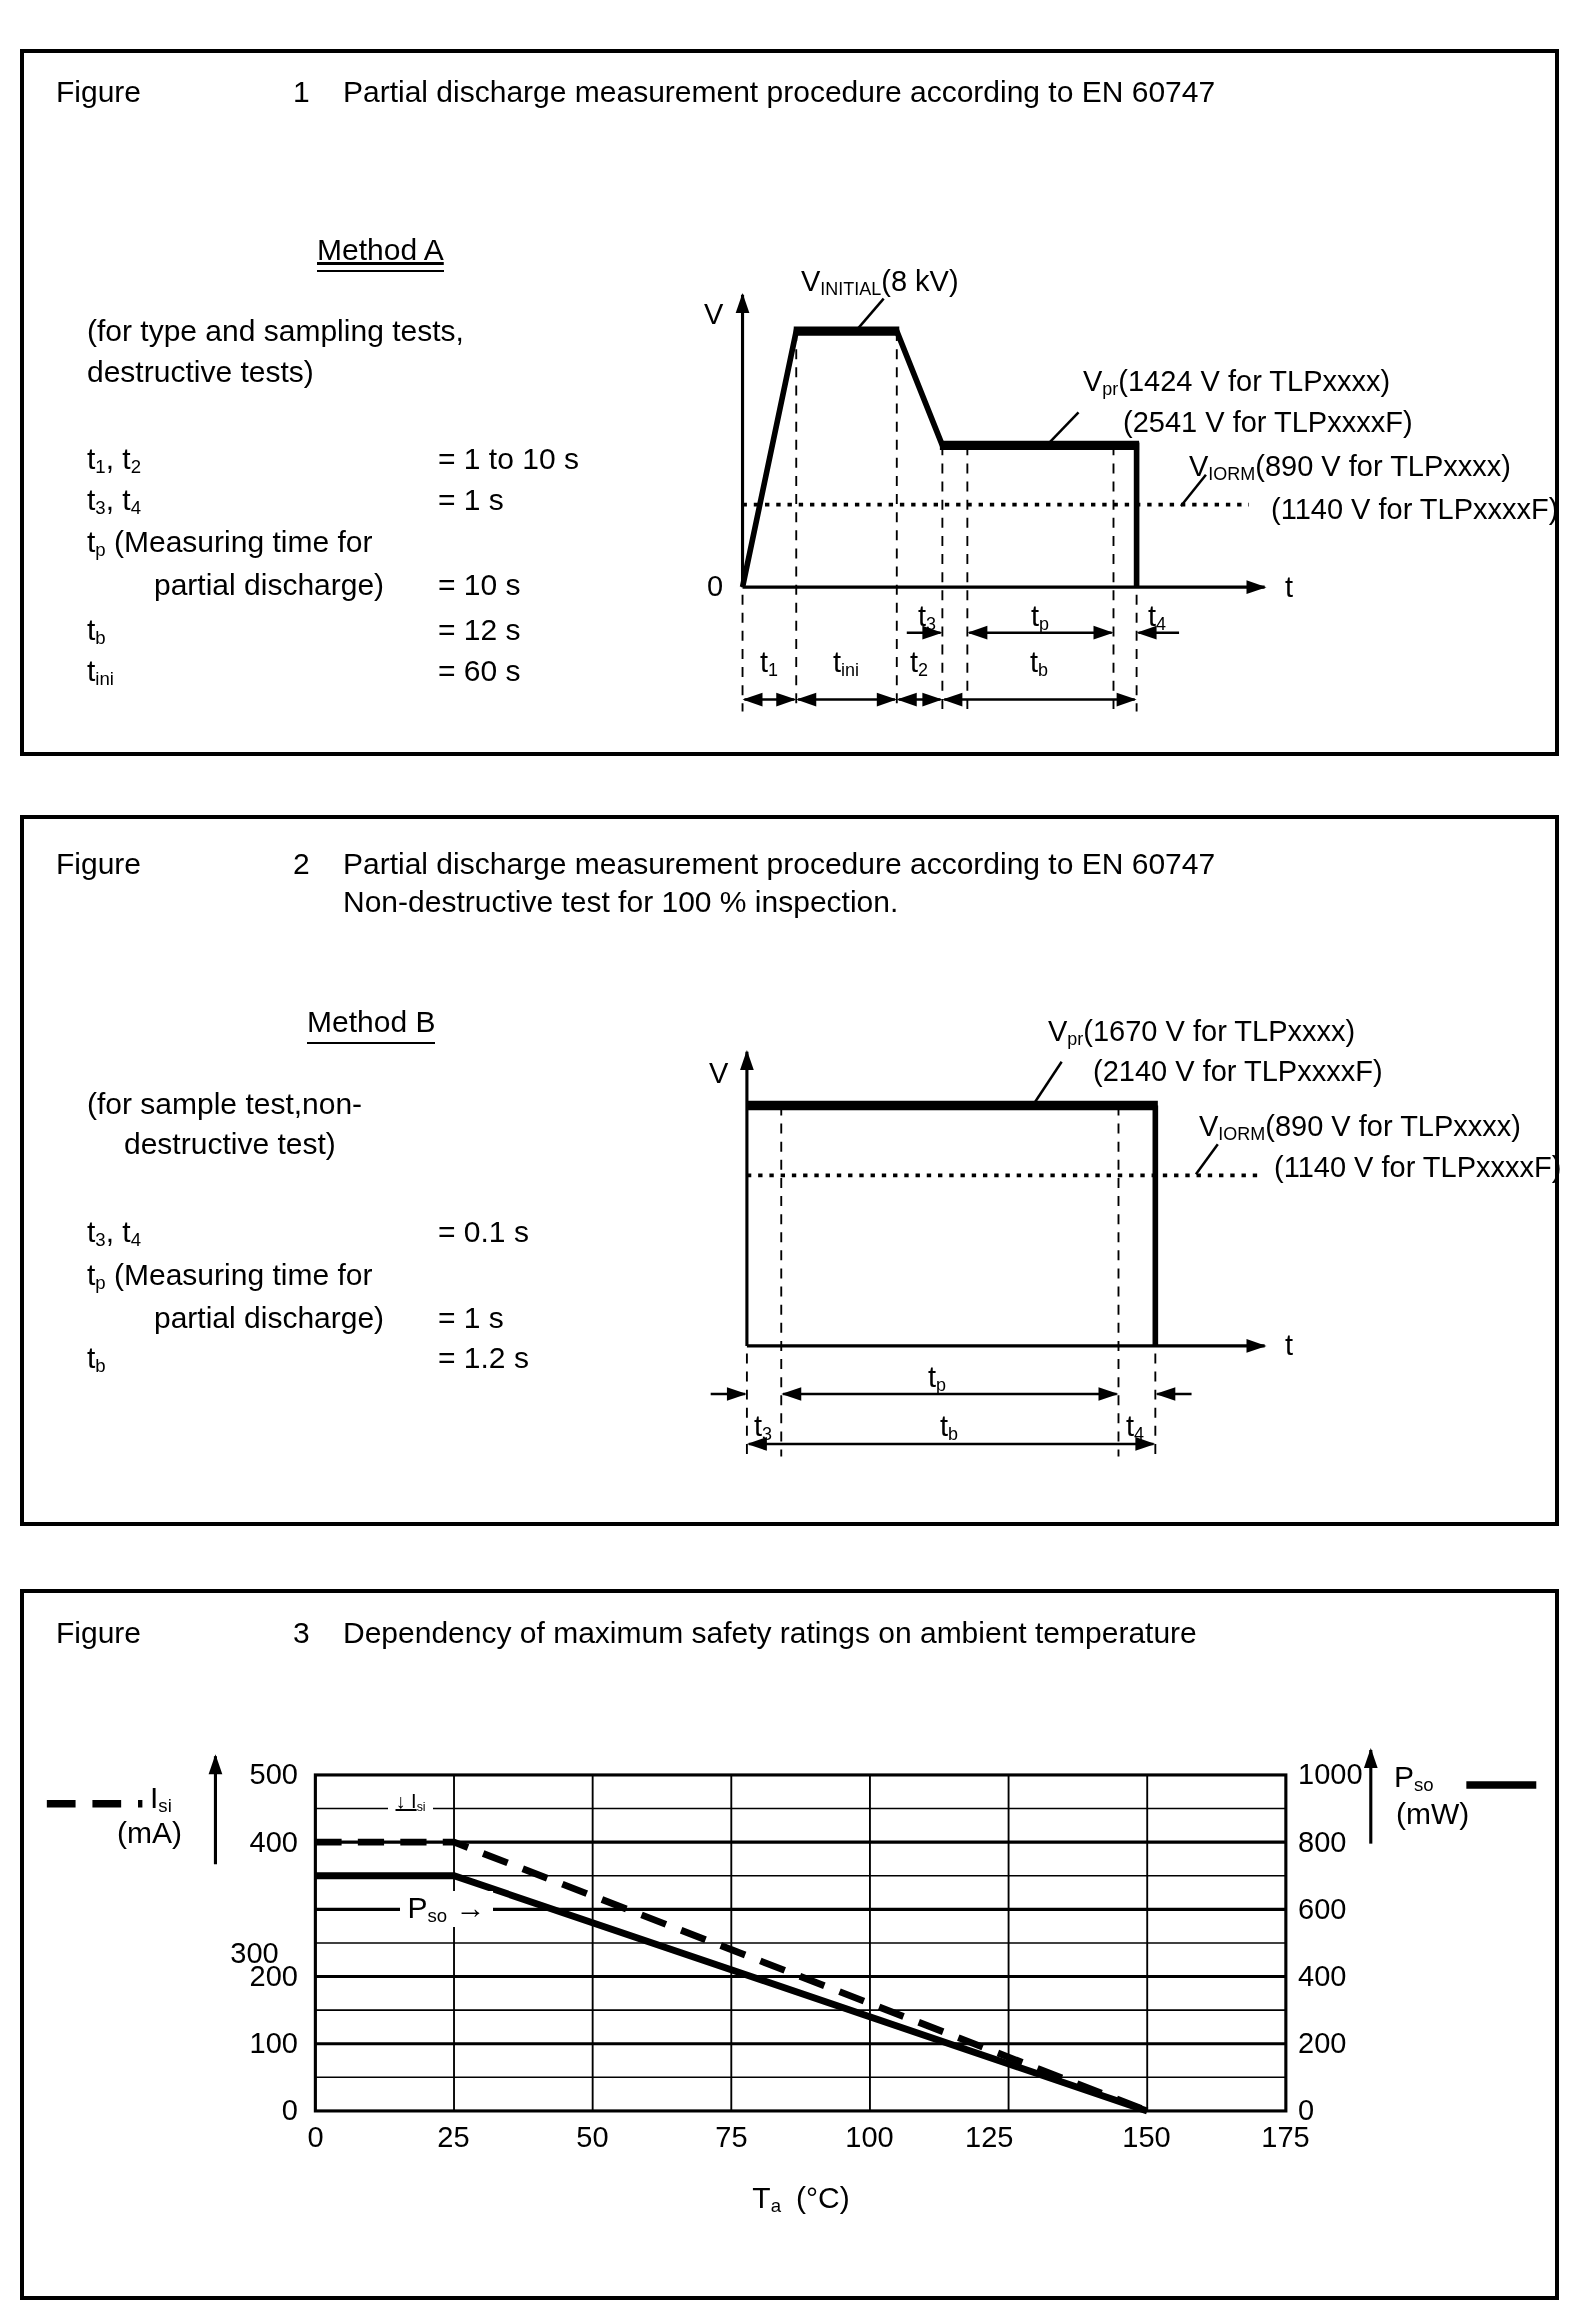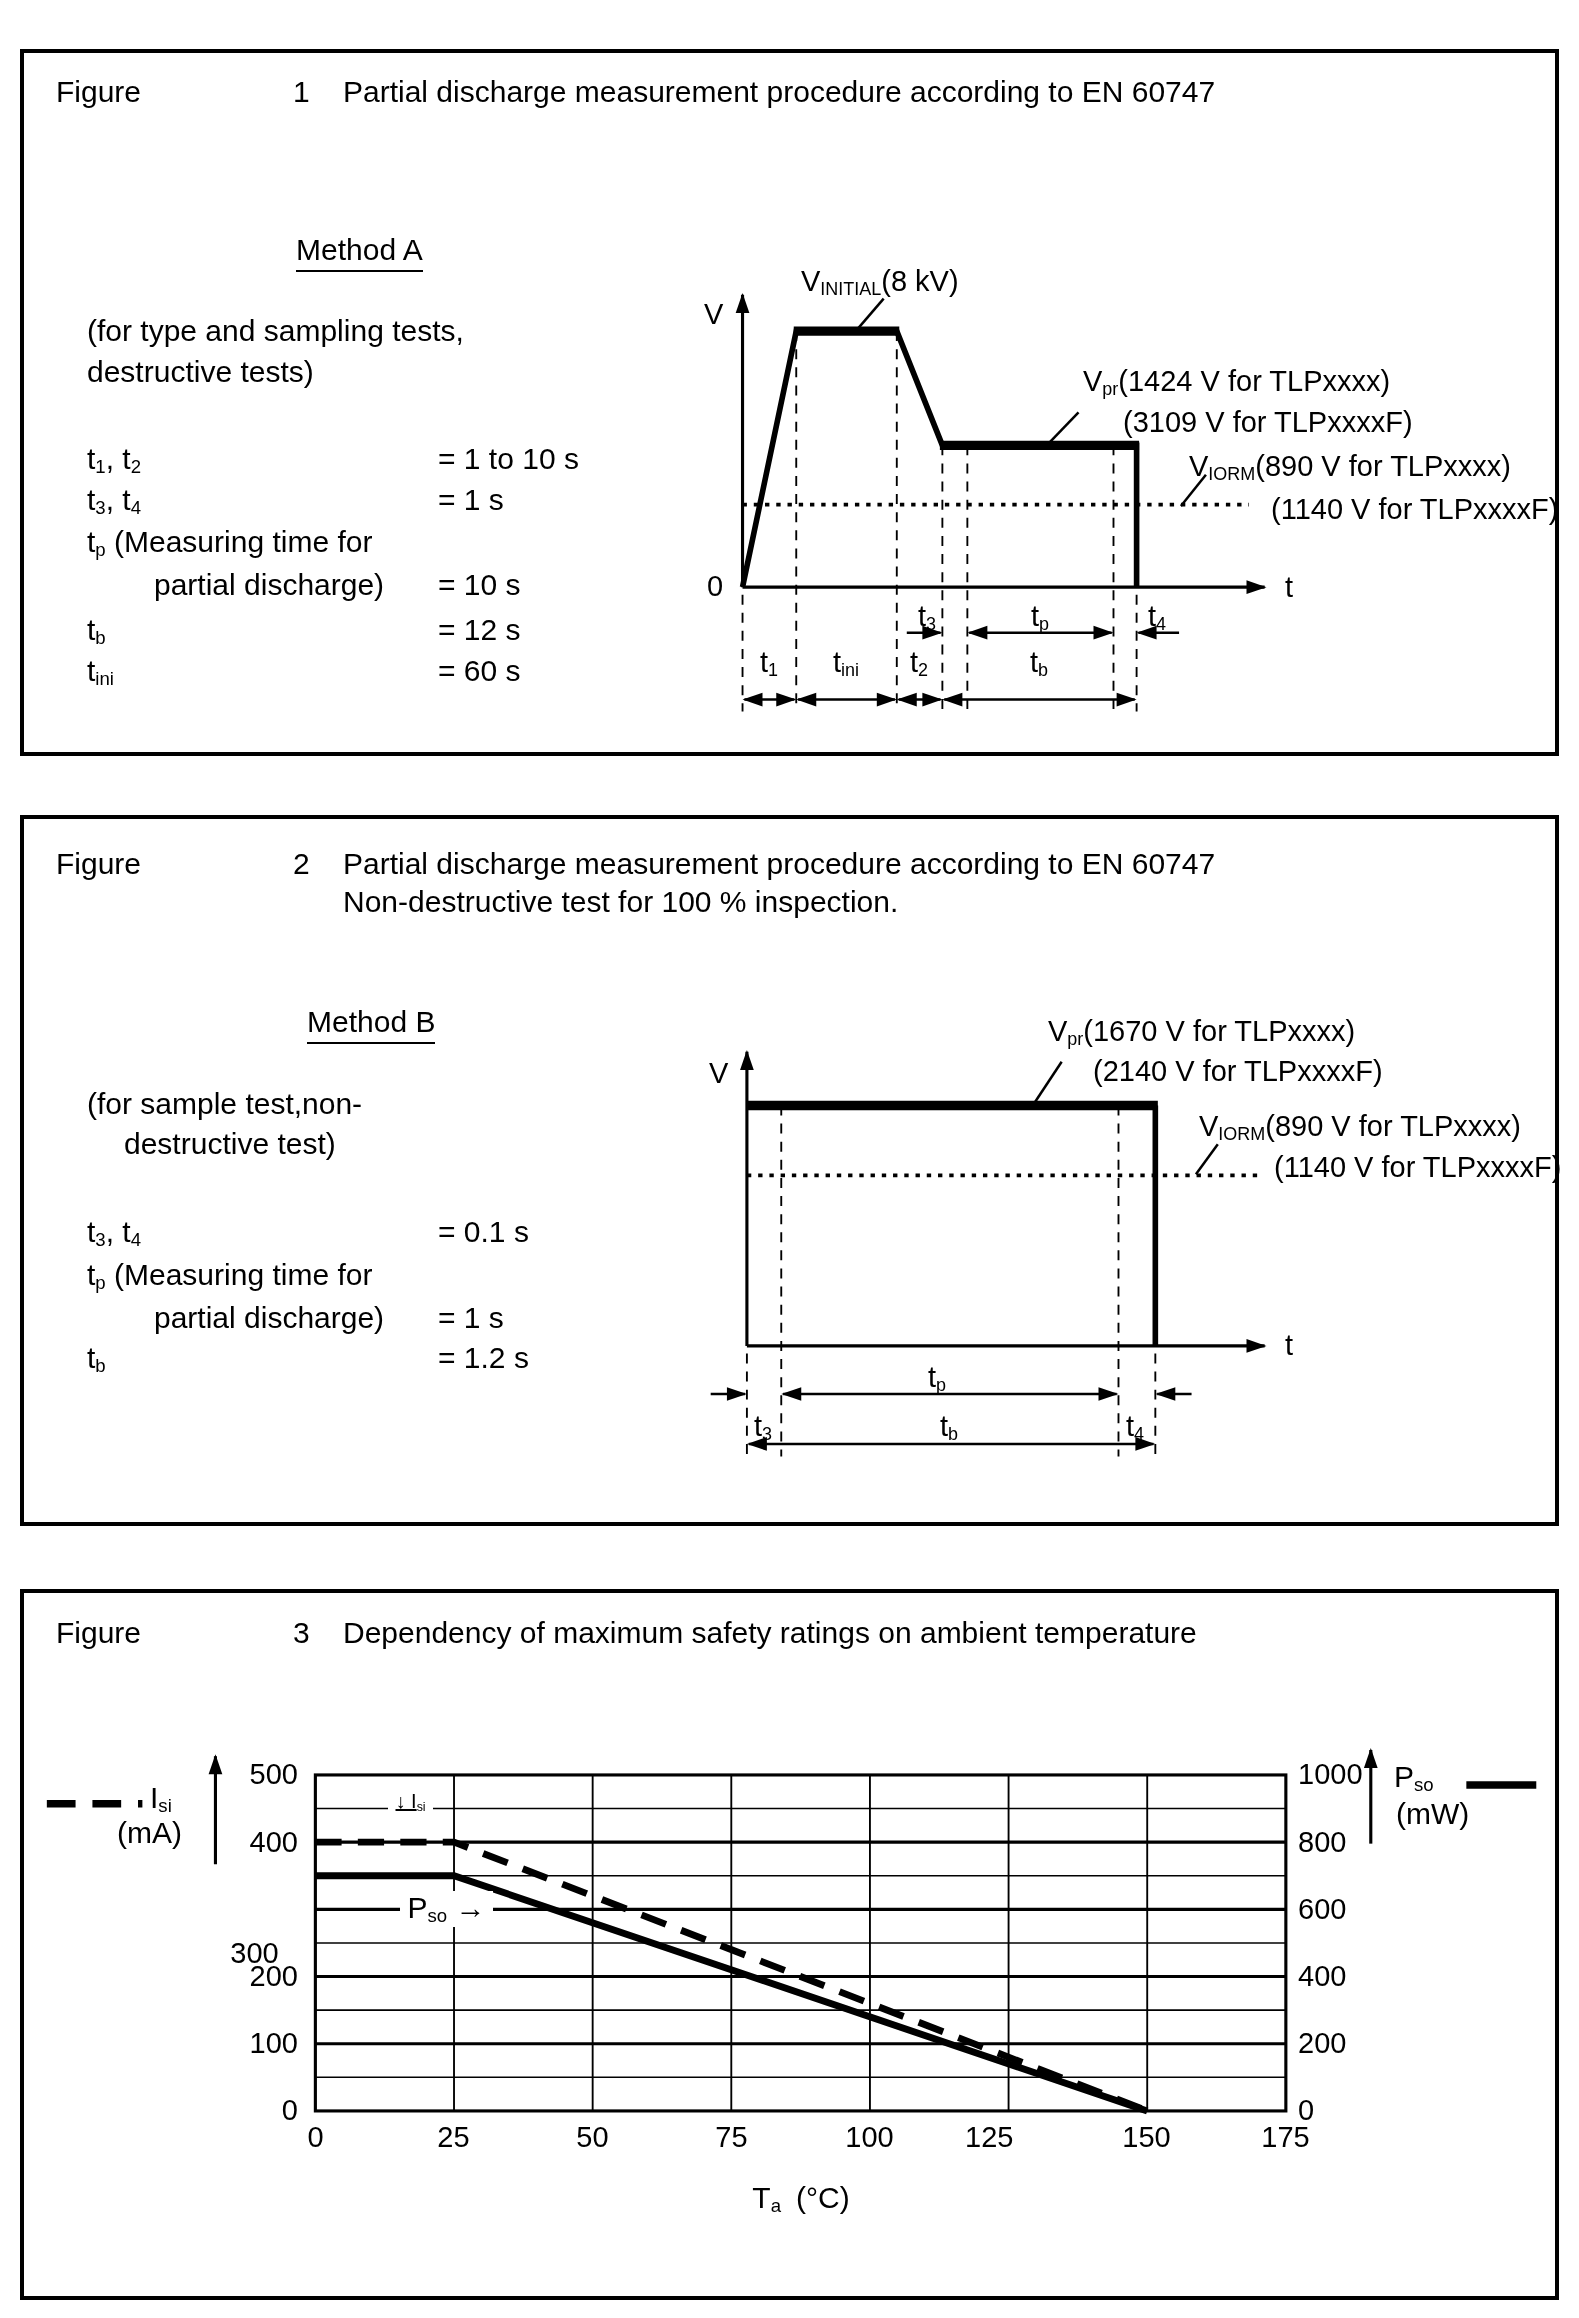--- a/index.html
+++ b/index.html
@@ -125,42 +125,42 @@
       <line x1="75" y1="2888" x2="228" y2="2888" stroke-width="12" stroke-dasharray="46 27"></line>
       <line x1="345" y1="2985" x2="345" y2="2812" stroke-width="5" marker-end="url(#ah)"></line>
       <line x1="2195" y1="2952" x2="2195" y2="2802" stroke-width="5" marker-end="url(#ah)"></line>
       <line x1="2348" y1="2858" x2="2460" y2="2858" stroke-width="12"></line>
     </g>
   </svg>
 
   <div class="lbl" style="left:56px;top:75px;">Figure</div>
   <div class="lbl" style="left:293px;top:75px;">1</div>
   <div class="lbl" style="left:343px;top:75px;">Partial discharge measurement procedure according to EN 60747</div>
-  <div class="lbl" style="left:296px;top:233px;"><span class="u">Method A</span></div>
+  <div class="lbl" style="left:317px;top:233px;text-decoration:underline;"><span class="u">Method A</span></div>
   <div class="lbl" style="left:87px;top:314px;">(for type and sampling tests,</div>
   <div class="lbl" style="left:87px;top:355px;">destructive tests)</div>
 
   <div class="lbl" style="left:87px;top:442px;"><span>t</span><span class="sb">1</span><span>, t</span><span class="sb">2</span></div>
   <div class="lbl" style="left:438px;top:442px;">= 1 to 10 s</div>
   <div class="lbl" style="left:87px;top:483px;"><span>t</span><span class="sb">3</span><span>, t</span><span class="sb">4</span></div>
   <div class="lbl" style="left:438px;top:483px;">= 1 s</div>
   <div class="lbl" style="left:87px;top:525px;"><span>t</span><span class="sb">p</span><span> (Measuring time for</span></div>
   <div class="lbl" style="left:154px;top:568px;"><span>partial discharge)</span></div>
   <div class="lbl" style="left:438px;top:568px;">= 10 s</div>
   <div class="lbl" style="left:87px;top:613px;"><span>t</span><span class="sb">b</span></div>
   <div class="lbl" style="left:438px;top:613px;">= 12 s</div>
   <div class="lbl" style="left:87px;top:654px;"><span>t</span><span class="sb">ini</span></div>
   <div class="lbl" style="left:438px;top:654px;">= 60 s</div>
 
   <div class="lbl w" style="left:704px;top:298px;">V</div>
   <div class="lbl w" style="left:1285px;top:571px;">t</div>
   <div class="lbl w" style="left:707px;top:570px;">0</div>
   <div class="lbl w" style="left:801px;top:265px;"><span>V</span><span class="sb">INITIAL</span><span>(8 kV)</span></div>
   <div class="lbl w" style="left:1083px;top:365px;"><span>V</span><span class="sb">pr</span><span>(1424 V for TLPxxxx)</span></div>
-  <div class="lbl w" style="left:1123px;top:406px;"><span>(3109 V for TLPxxxxF)</span></div>
+  <div class="lbl w" style="left:1123px;top:406px;"><span>(2541 V for TLPxxxxF)</span></div>
   <div class="lbl w" style="left:1189px;top:450px;"><span>V</span><span class="sb">IORM</span><span>(890 V for TLPxxxx)</span></div>
   <div class="lbl w" style="left:1271px;top:493px;"><span>(1140 V for TLPxxxxF)</span></div>
 
   <div class="lbl w ctr" style="left:927px;top:600px;"><span>t</span><span class="sb">3</span></div>
   <div class="lbl w ctr" style="left:1040px;top:600px;"><span>t</span><span class="sb">p</span></div>
   <div class="lbl w ctr" style="left:1157px;top:600px;"><span>t</span><span class="sb">4</span></div>
   <div class="lbl w ctr" style="left:769px;top:646px;"><span>t</span><span class="sb">1</span></div>
   <div class="lbl w ctr" style="left:846px;top:646px;"><span>t</span><span class="sb">ini</span></div>
   <div class="lbl w ctr" style="left:919px;top:646px;"><span>t</span><span class="sb">2</span></div>
   <div class="lbl w ctr" style="left:1039px;top:646px;"><span>t</span><span class="sb">b</span></div>

